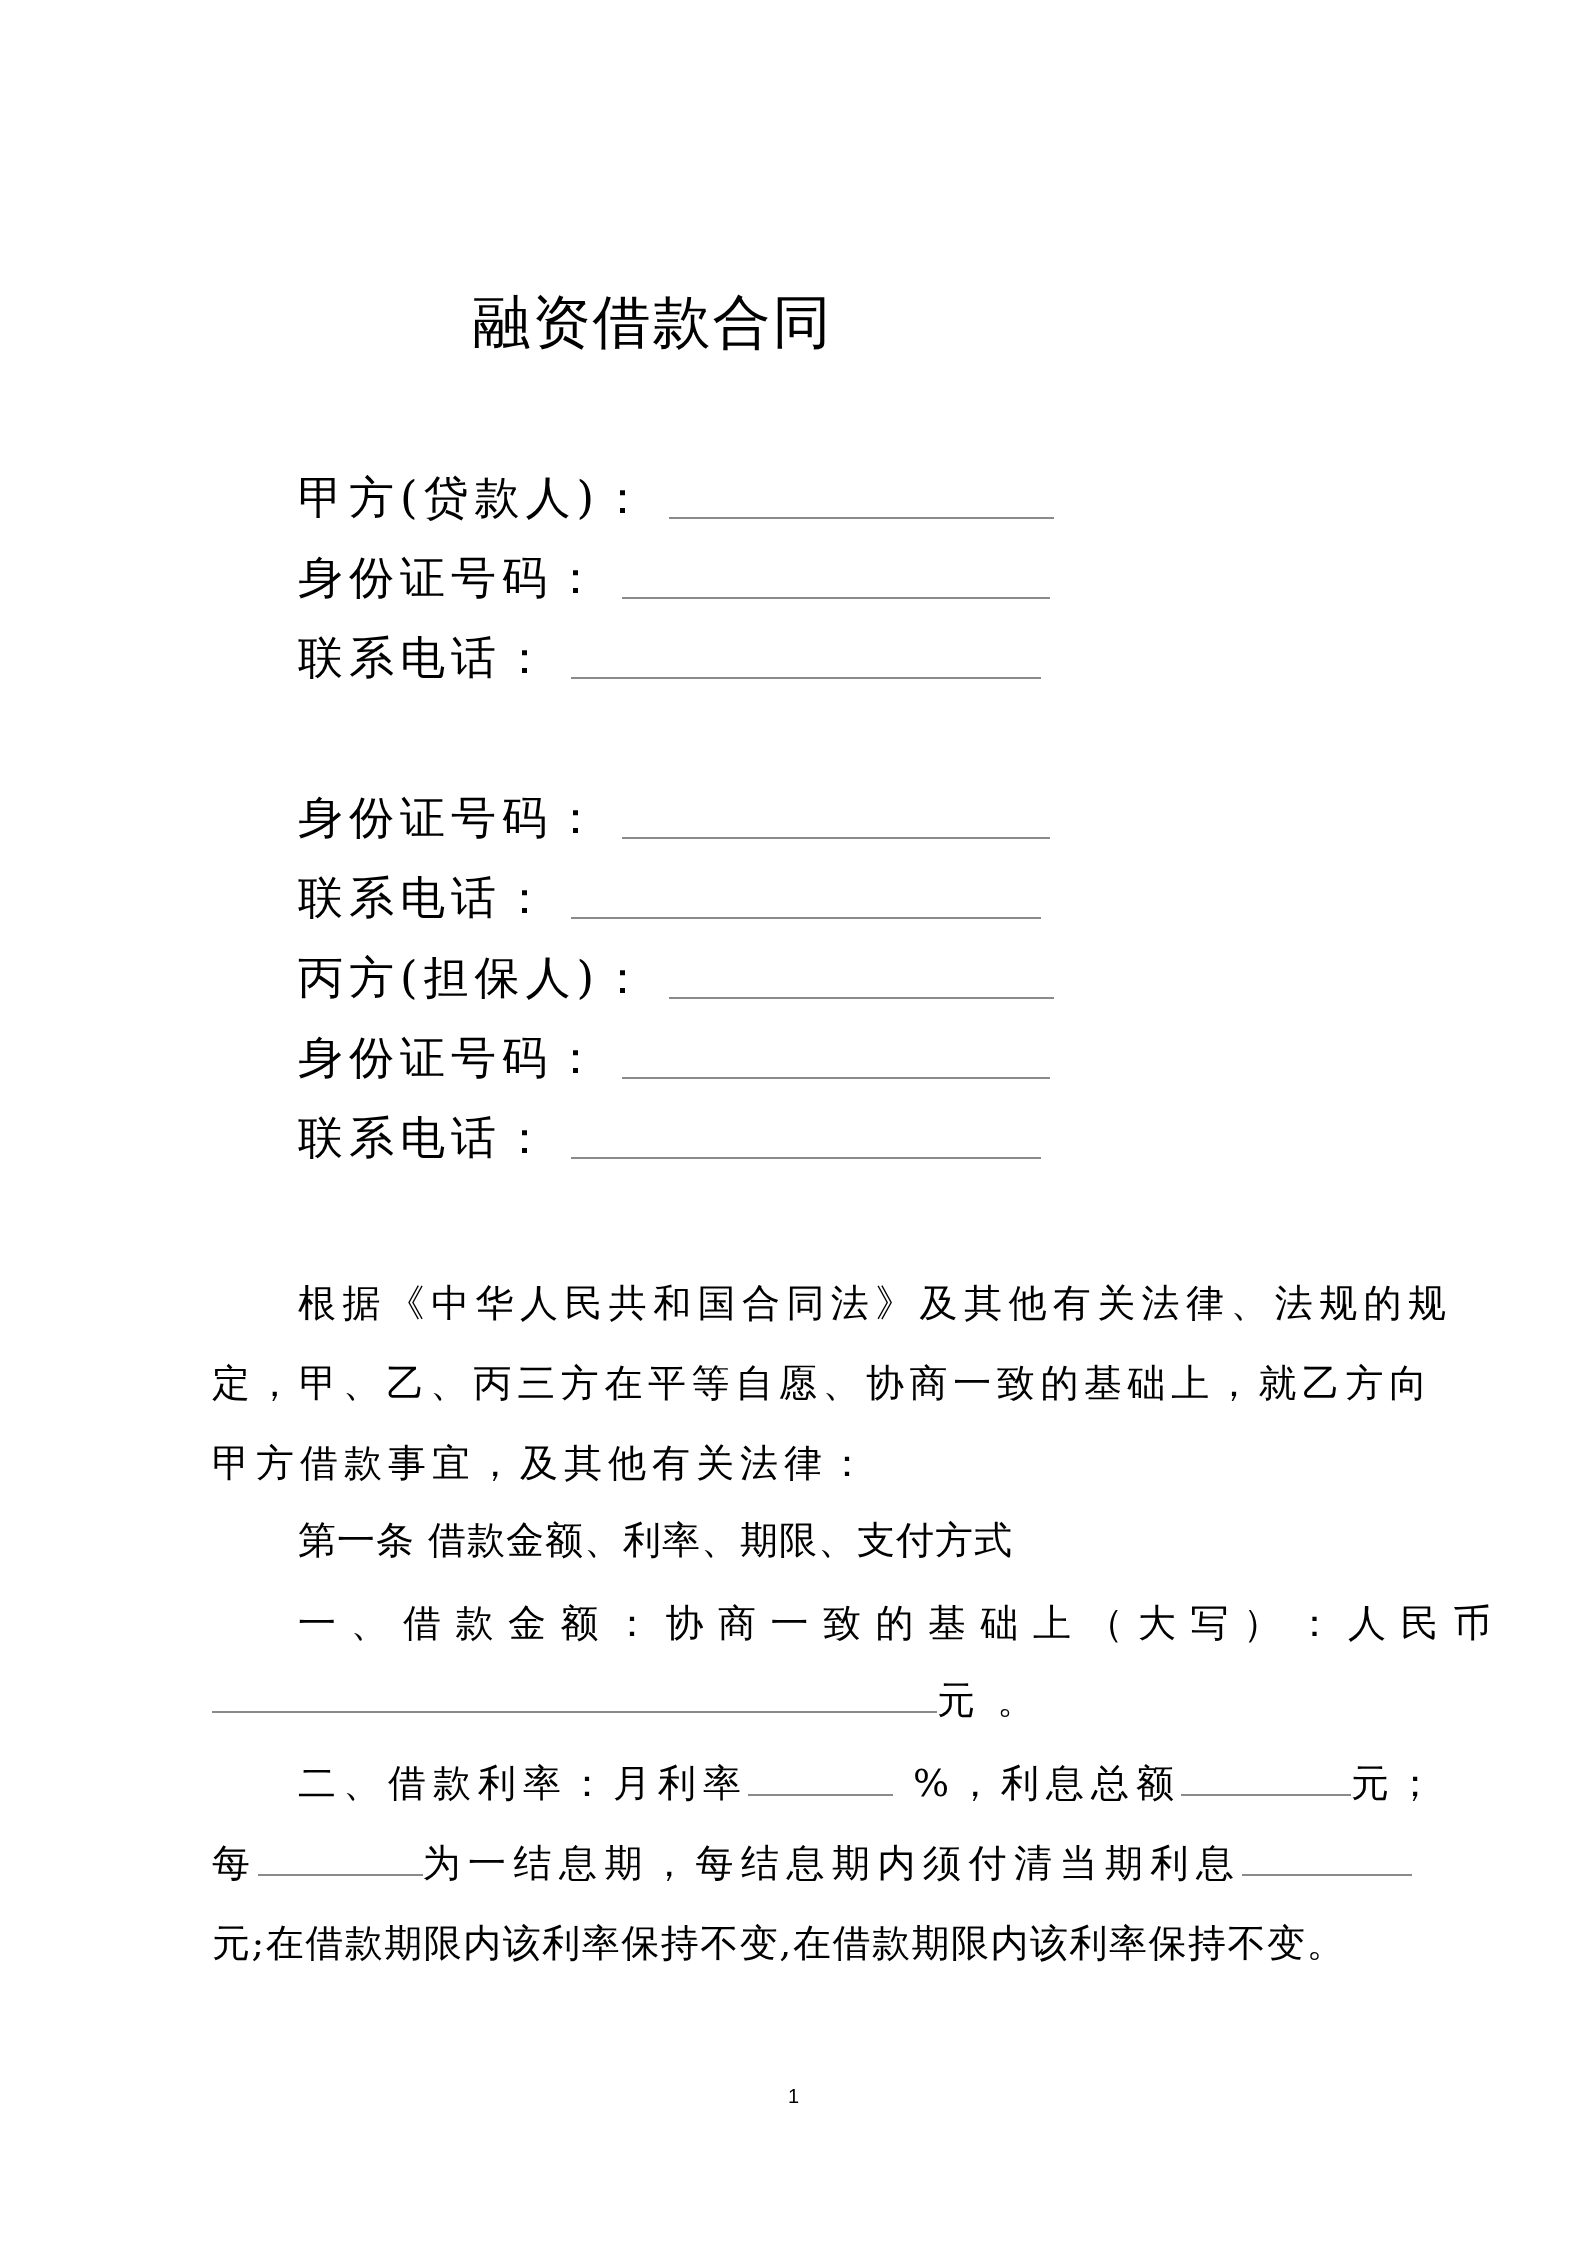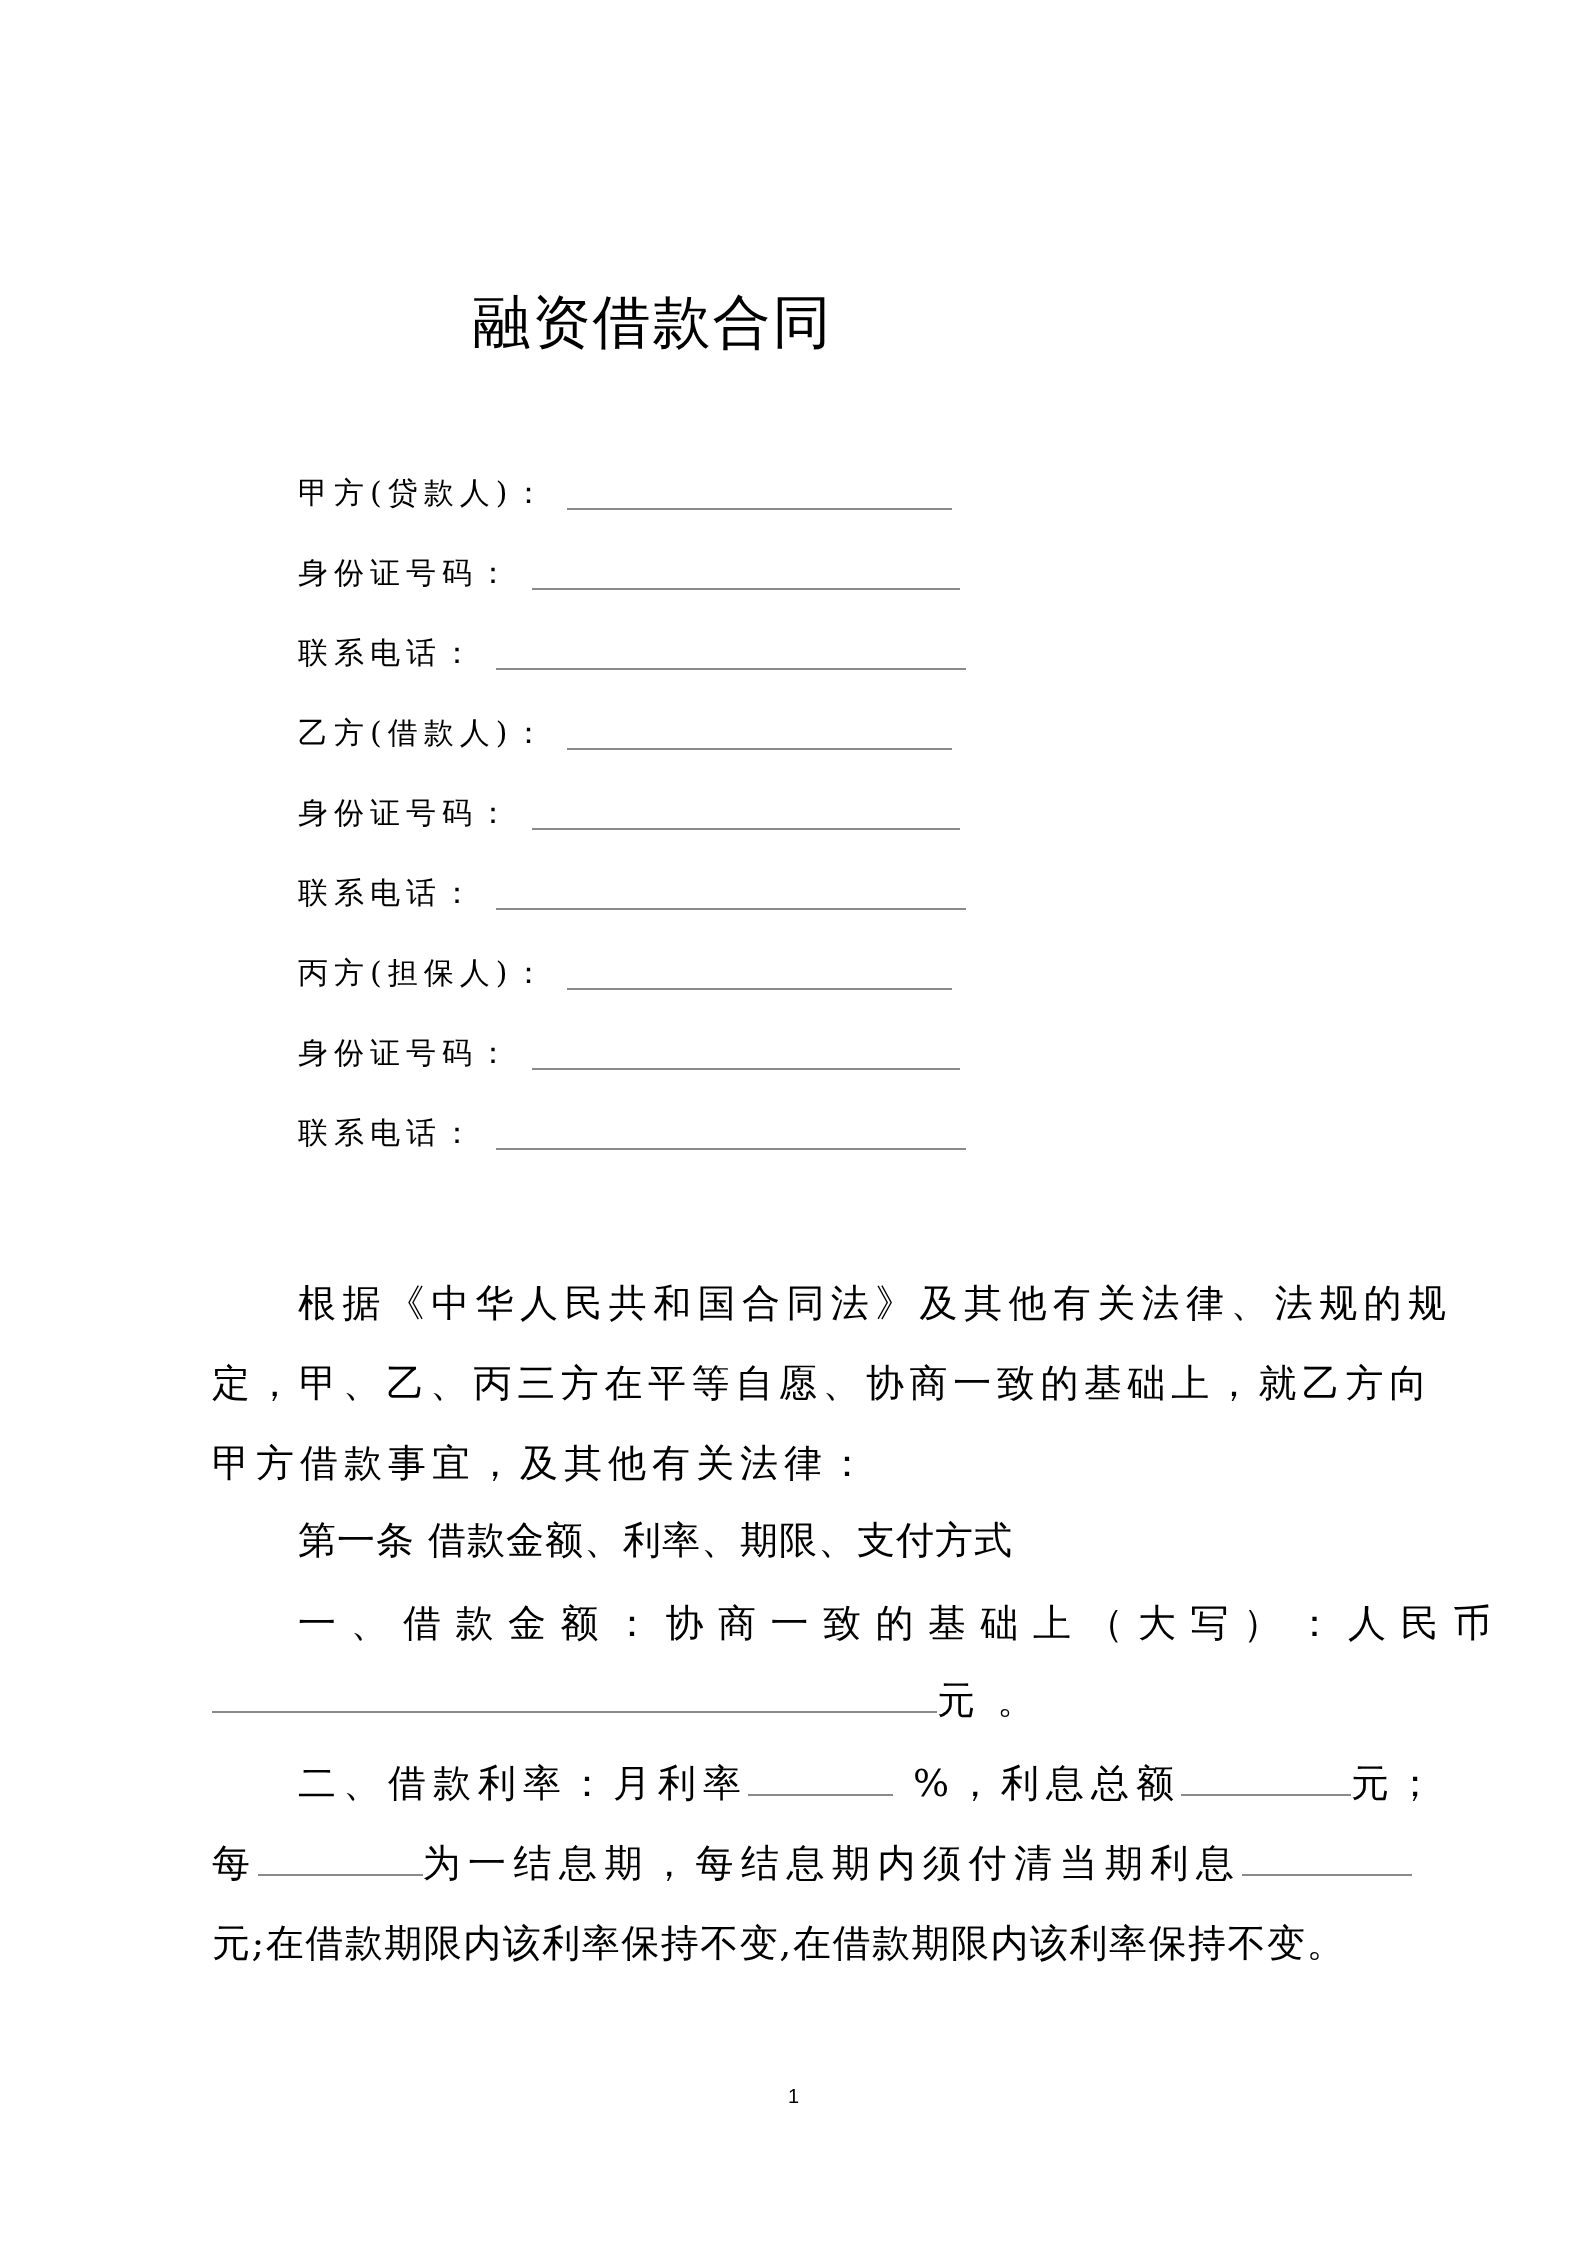--- a/index.html
+++ b/index.html
@@ -2,22 +2,22 @@
 <html><head>
 <meta charset="utf-8">
 <style>
   html, body { margin: 0; padding: 0; background: #ffffff; }
   body { width: 1587px; height: 2245px; position: relative; overflow: hidden;
          font-family: "DejaVu Serif", "Liberation Serif", serif; color: #000; }
   .page { position: absolute; left: 0; top: 0; width: 1587px; height: 2245px; }
   .title { position: absolute; left: 0; width: 1305px; top: 282px; text-align: center;
            font-family: "DejaVu Sans", "Liberation Sans", sans-serif; font-size: 58px;
            letter-spacing: 2px; line-height: 80px; }
-  .field { position: absolute; left: 298px; height: 60px; display: flex; align-items: flex-start;
-           font-size: 30px; letter-spacing: 6px; line-height: 50px; }
+  .field { position: absolute; left: 298px; height: 60px; display: flex; align-items: center;
+           font-size: 45px; letter-spacing: 6px; line-height: 50px; }
   .field .blank { display: inline-block; border-bottom: 2px solid #8a8a8a; height: 40px;
                   margin-left: 18px; }
   .line { position: absolute; white-space: nowrap; font-size: 38px; line-height: 50px; }
   .heading { position: absolute; left: 298px; top: 1515px; font-family: "DejaVu Sans", "Liberation Sans", sans-serif;
              font-weight: normal; font-size: 38px; line-height: 50px; letter-spacing: 1px; }
   .u { display: inline-block; border-bottom: 2px solid #8a8a8a; height: 36px; vertical-align: baseline; }
   .pagenum { position: absolute; top: 2085px; left: 0; width: 1587px; text-align: center;
              font-family: "Liberation Sans", sans-serif; font-size: 20px; }
 </style>
 </head>
@@ -31,24 +31,20 @@
     <span>甲方(贷款人)：</span>
     <span class="blank" style="width:385px"></span>
   </div>
   <div class="field" style="top:548px">
     <span>身份证号码：</span>
     <span class="blank" style="width:428px"></span>
   </div>
   <div class="field" style="top:628px">
     <span>联系电话：</span>
     <span class="blank" style="width:470px"></span>
-  </div>
-  <div class="field" style="top:708px">
-    <span>乙方(借款人)：</span>
-    <span class="blank" style="width:385px"></span>
   </div>
   <div class="field" style="top:788px">
     <span>身份证号码：</span>
     <span class="blank" style="width:428px"></span>
   </div>
   <div class="field" style="top:868px">
     <span>联系电话：</span>
     <span class="blank" style="width:470px"></span>
   </div>
   <div class="field" style="top:948px">

